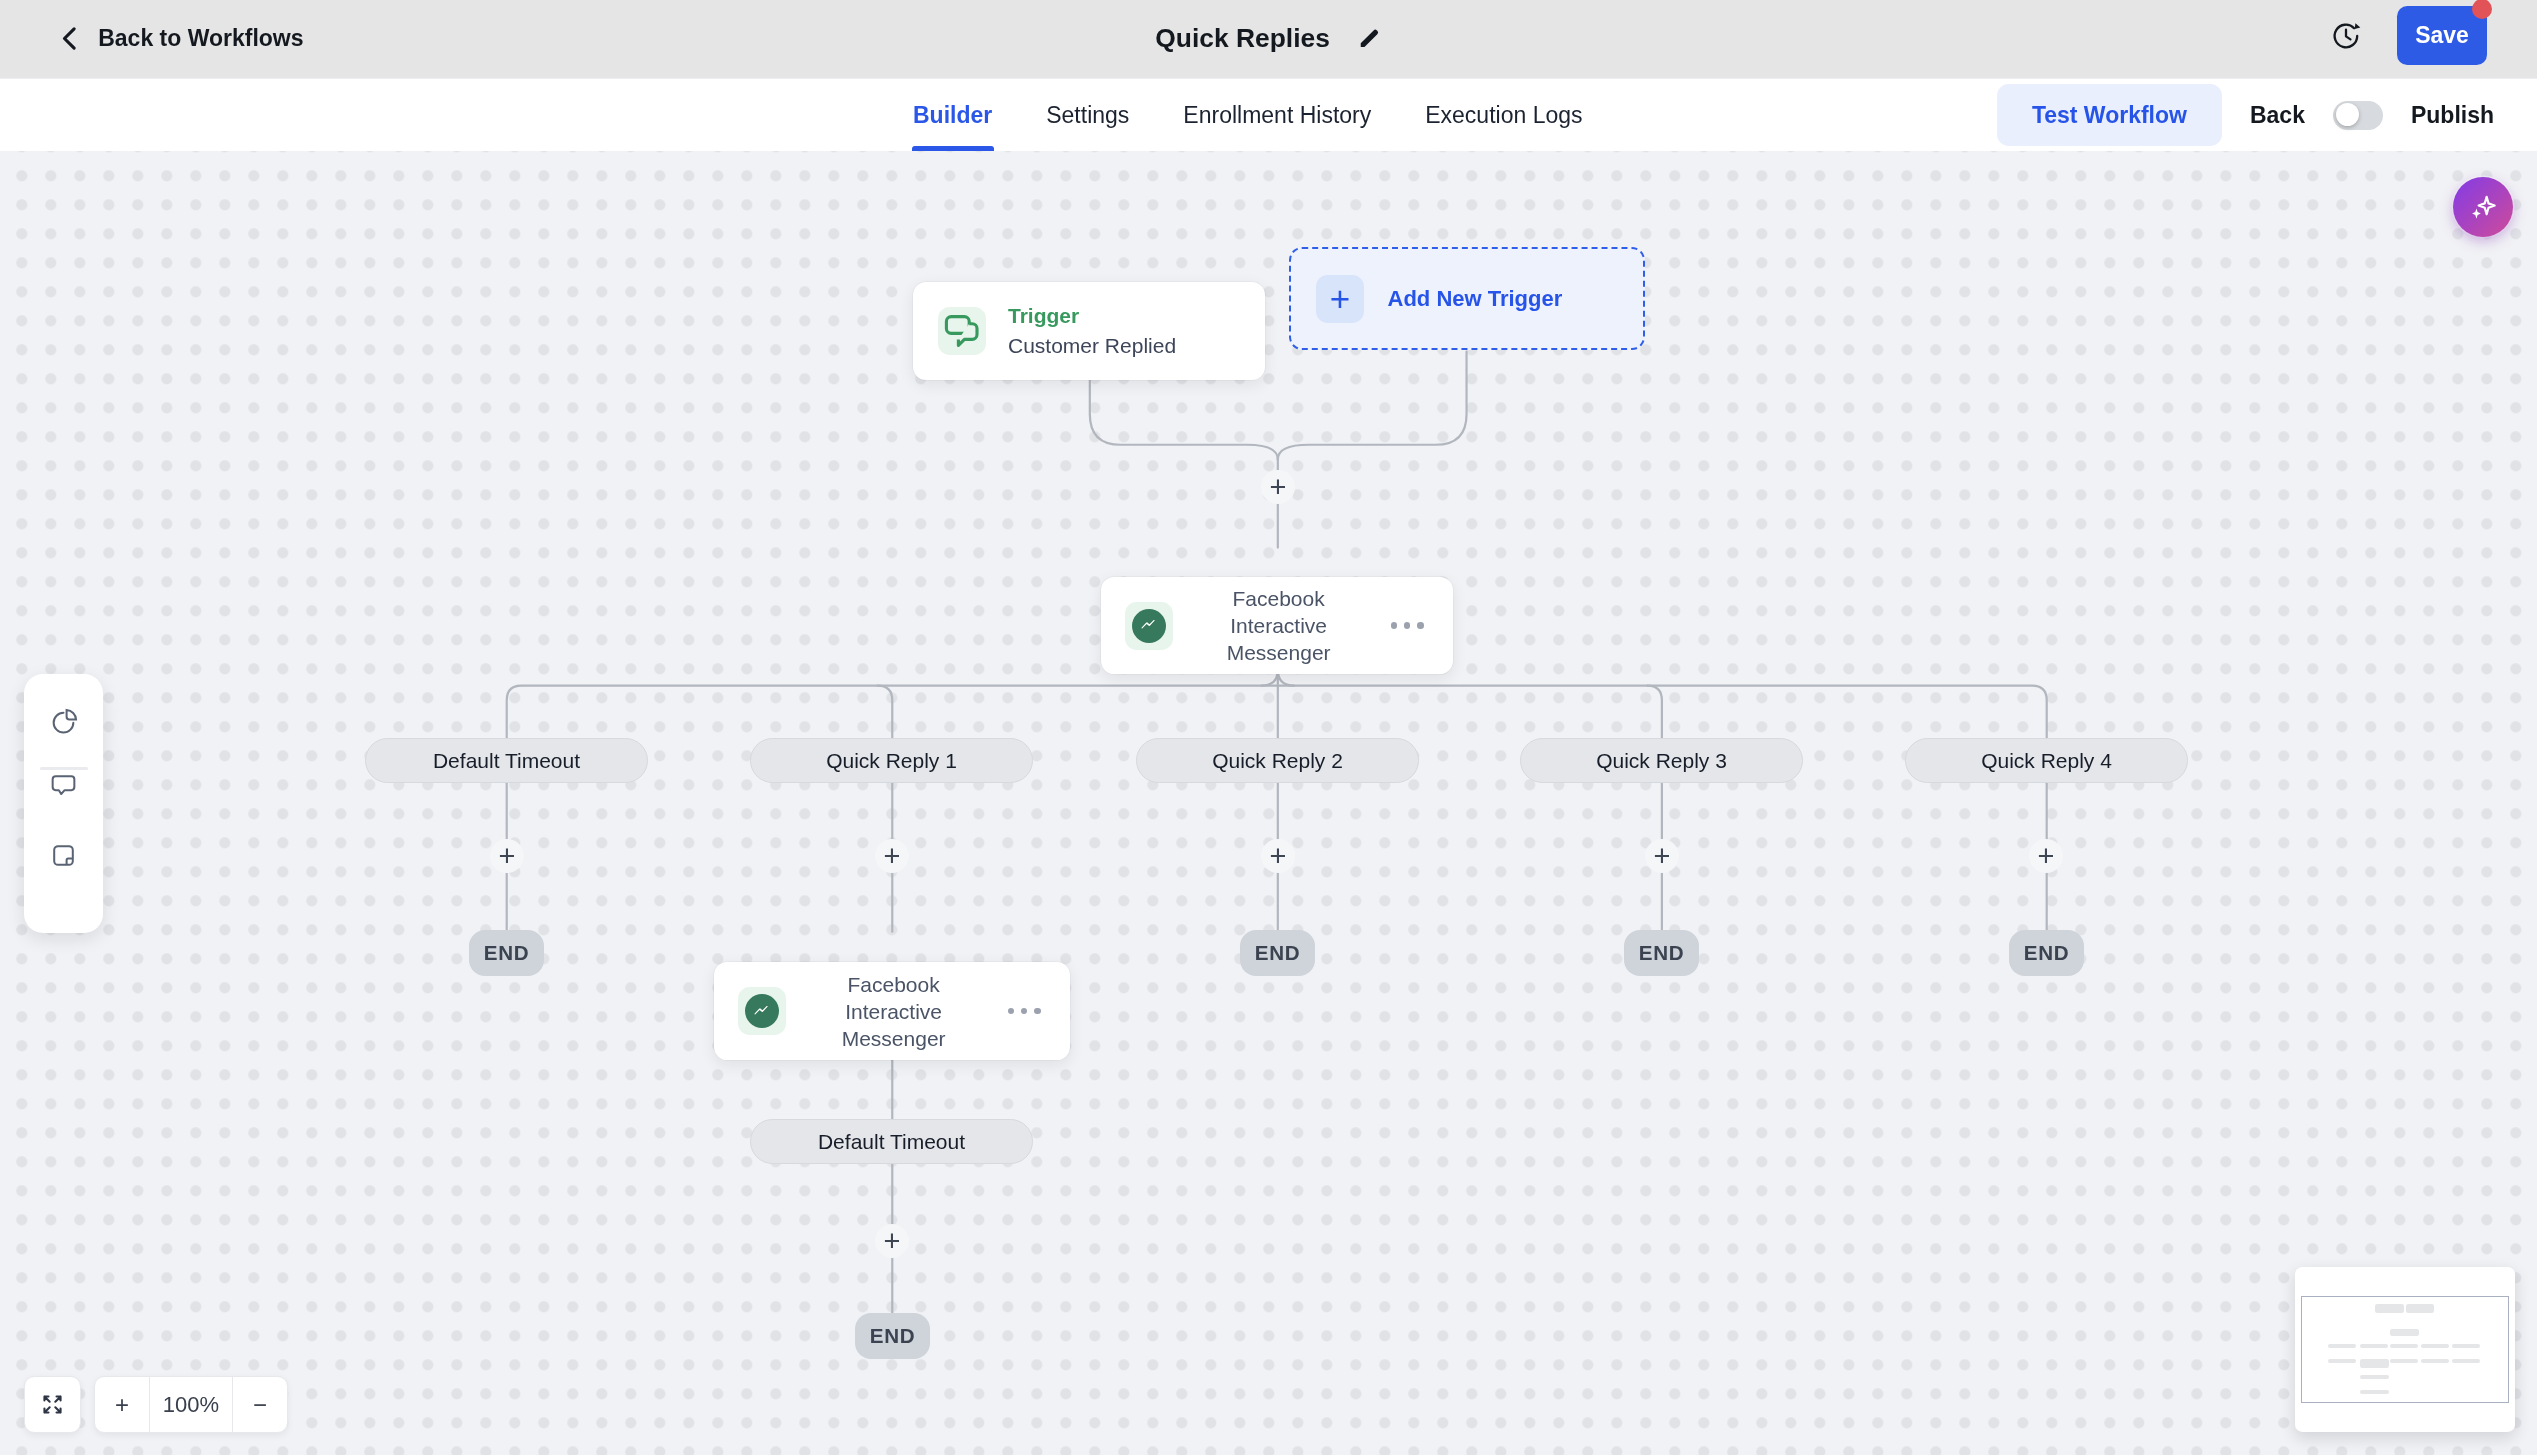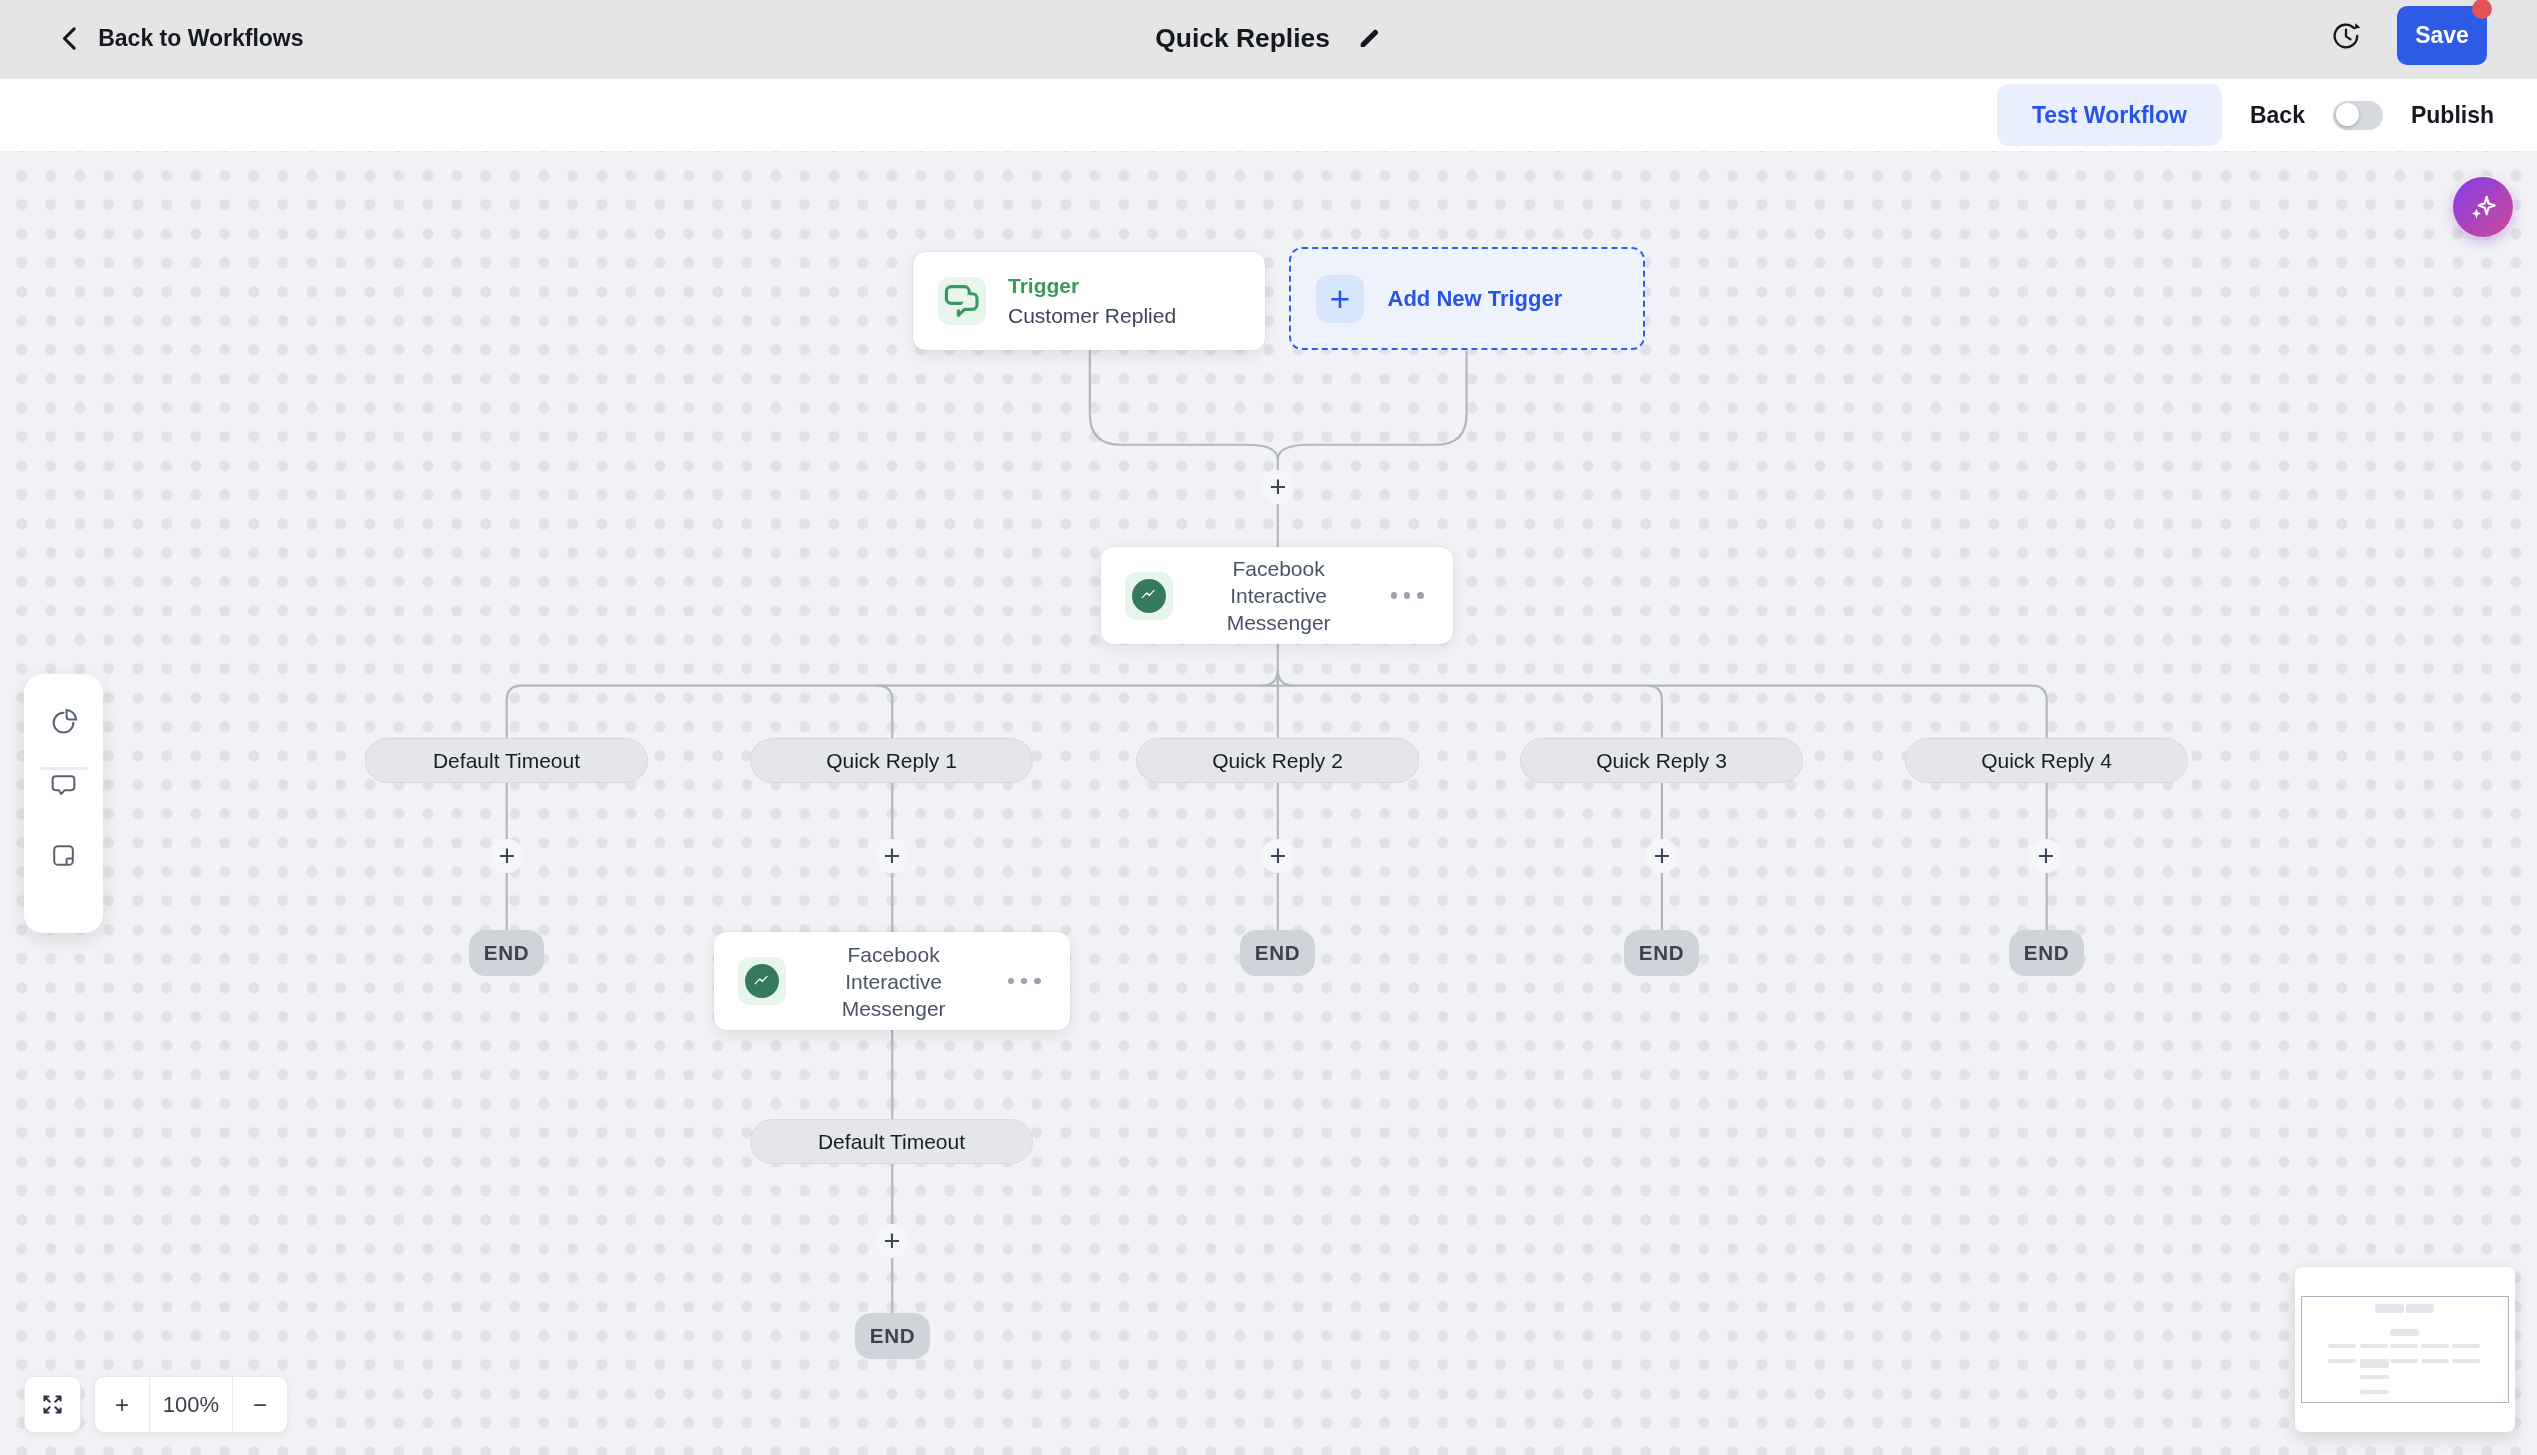--- a/index.html
+++ b/index.html
@@ -34,21 +34,21 @@
   .switch { position:relative; width:50px; height:29px; border-radius:14.7px; background:#d7dade; cursor:pointer; }
   .switch .knob { position:absolute; left:2.9px; top:2.9px; width:23px; height:23px; border-radius:50%; background:#ffffff;
                   box-shadow:0 1.5px 4.4px rgba(0,0,0,.25); }
 
   
   .canvas { position:absolute; left:0; top:151px; width:2538px; height:1305px; background:#f1f2f5;
             background-image:radial-gradient(circle, #e0e2e6 5.1px, transparent 5.9px); background-size:29px 29px; background-position:7.3px 10.3px; }
   .edges { position:absolute; left:0; top:0; width:2538px; height:1305px; }
 
   .card { position:absolute; background:#ffffff; border-radius:13.2px;
-          box-shadow:0 4.4px 14.7px rgba(20,24,40,.08), 0 0 0 0.7px rgba(20,24,40,.04); display:flex; align-items:center; }
+          box-shadow:0 4.4px 14.7px rgba(20,24,40,.08), 0 0 0 0.7px rgba(20,24,40,.04); display:flex; align-items:center;margin-top:30px; }
   .iconbox { width:48px; height:48px; border-radius:11.7px; display:flex; align-items:center; justify-content:center; flex:0 0 auto; }
   .iconbox.green { background:#e7f5ec; }
   .iconbox.blue  { background:#d8e4fa; }
 
   .trigger-node { left:913px; top:101px; width:352px; height:98px; padding:0 25px; gap:22px; }
   .trigger-cat { font-size:21px; font-weight:700; color:#37995d; margin-bottom:5.9px; }
   .trigger-event { font-size:21px; font-weight:500; color:#3d4558; }
 
   .add-trigger { position:absolute; left:1289px; top:96px; width:356px; height:103px; background:#edf2fd;
                  border:2.2px dashed #2f5fe8; border-radius:13.2px; display:flex; align-items:center; padding:0 25px; gap:23.5px; cursor:pointer; }
@@ -129,20 +129,26 @@
         <path d="M18 11v7.4l5 3.4" fill="none" stroke="#14181f" stroke-width="2.6" stroke-linecap="round" stroke-linejoin="round"></path>
       </svg>
       <button class="save-btn">
         <span>Save</span>
         <span class="save-dot"></span>
       </button>
     </div>
   </div>
 
   <div class="tabbar">
+    <div class="tabs">
+      <div class="tab active">Builder</div>
+      <div class="tab">Settings</div>
+      <div class="tab">Enrollment History</div>
+      <div class="tab">Execution Logs</div>
+    </div>
     <div class="tabbar-right">
       <button class="test-btn">Test Workflow</button>
       <span class="toggle-label">Back</span>
       <div class="switch">
           <div class="knob"></div>
         </div>
       <span class="toggle-label">Publish</span>
     </div>
   </div>
 

